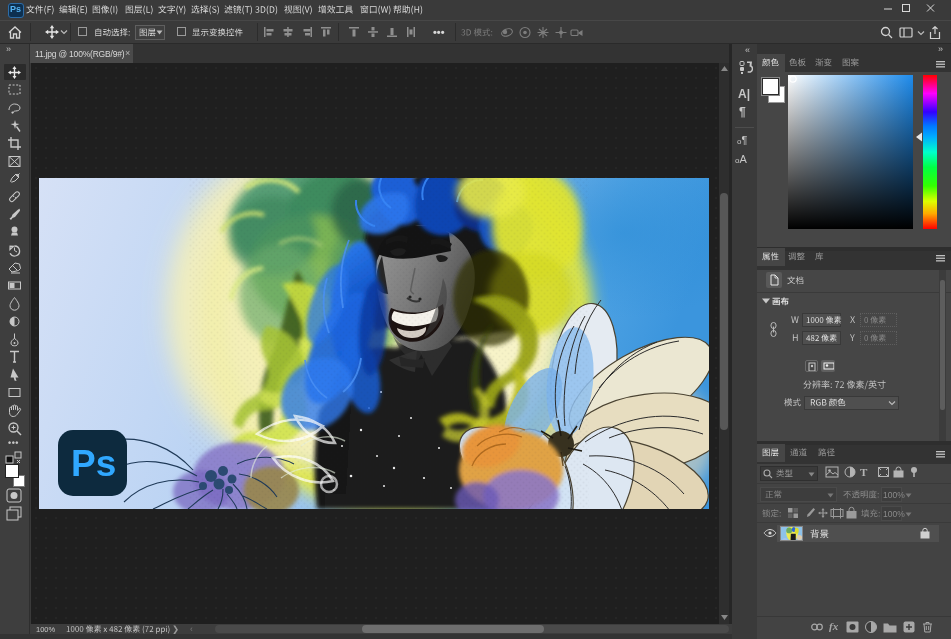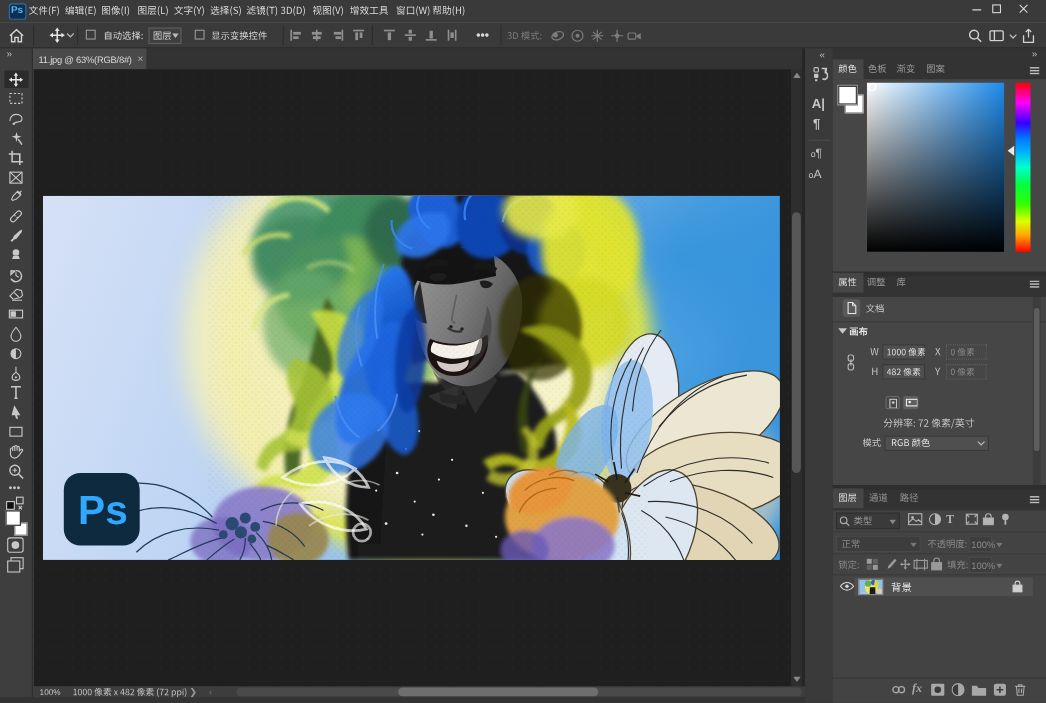--- a/index.html
+++ b/index.html
@@ -210,21 +210,21 @@
   </svg>
 <svg class="abs" style="left:917px;top:30px" width="8" height="6" fill="none" stroke="#bbb" stroke-width="1.2">
     <path d="M1 1.5l3 3 3-3"></path>
   </svg>
 <svg class="abs" style="left:928px;top:26px" width="14" height="14" fill="none" stroke="#d2d2d2" stroke-width="1.2">
     <path d="M2.5 6v6.5h9V6"></path>
     <path d="M7 1v7M4.5 3L7 .7 9.5 3"></path>
   </svg>
 <div class="abs" style="left:30px;top:44px;width:699px;height:19px;background:#333333"></div>
 <div class="abs" style="left:30px;top:44px;width:103px;height:19px;background:#4a4a4a"></div>
-<div class="abs" style="left:35px;top:49px;font-size:8.5px;color:#d8d8d8;letter-spacing:-0.2px">11.jpg @ 63%(RGB/8#)</div>
+<div class="abs" style="left:35px;top:49px;font-size:8.5px;color:#d8d8d8;letter-spacing:-0.2px">11.jpg @ 100%(RGB/9#)</div>
 <div class="abs" style="left:125px;top:48px;font-size:9px;color:#b5b5b5">×</div>
 <div class="abs" style="left:0;top:44px;width:30px;height:590px;background:#3e3e3e;border-right:1px solid #2e2e2e"></div>
 <div class="abs" style="left:6px;top:44px;font-size:9px;color:#c0c0c0">»</div>
 <div class="abs" style="left:4px;top:64px;width:22px;height:16px;background:#2b2b2b;border-radius:1px"></div>
 <svg class="abs" style="left:7px;top:64.5px" width="15" height="15">
     <path d="M7.5 1l2 2.9H8.2v2.9h2.9V5.4L14 7.5l-2.9 2.1V8.2H8.2v2.9h1.3L7.5 14l-2-2.9h1.3V8.2H3.9v1.4L1 7.5l2.9-2.1v1.4h2.9V3.9H5.4z" fill="#e8e8e8"></path>
   </svg>
 <svg class="abs" style="left:7px;top:82.3px" width="15" height="15">
     <g stroke="#c8c8c8" fill="none" stroke-dasharray="2 1.6">
       <rect x="2" y="3" width="11" height="9"></rect>

